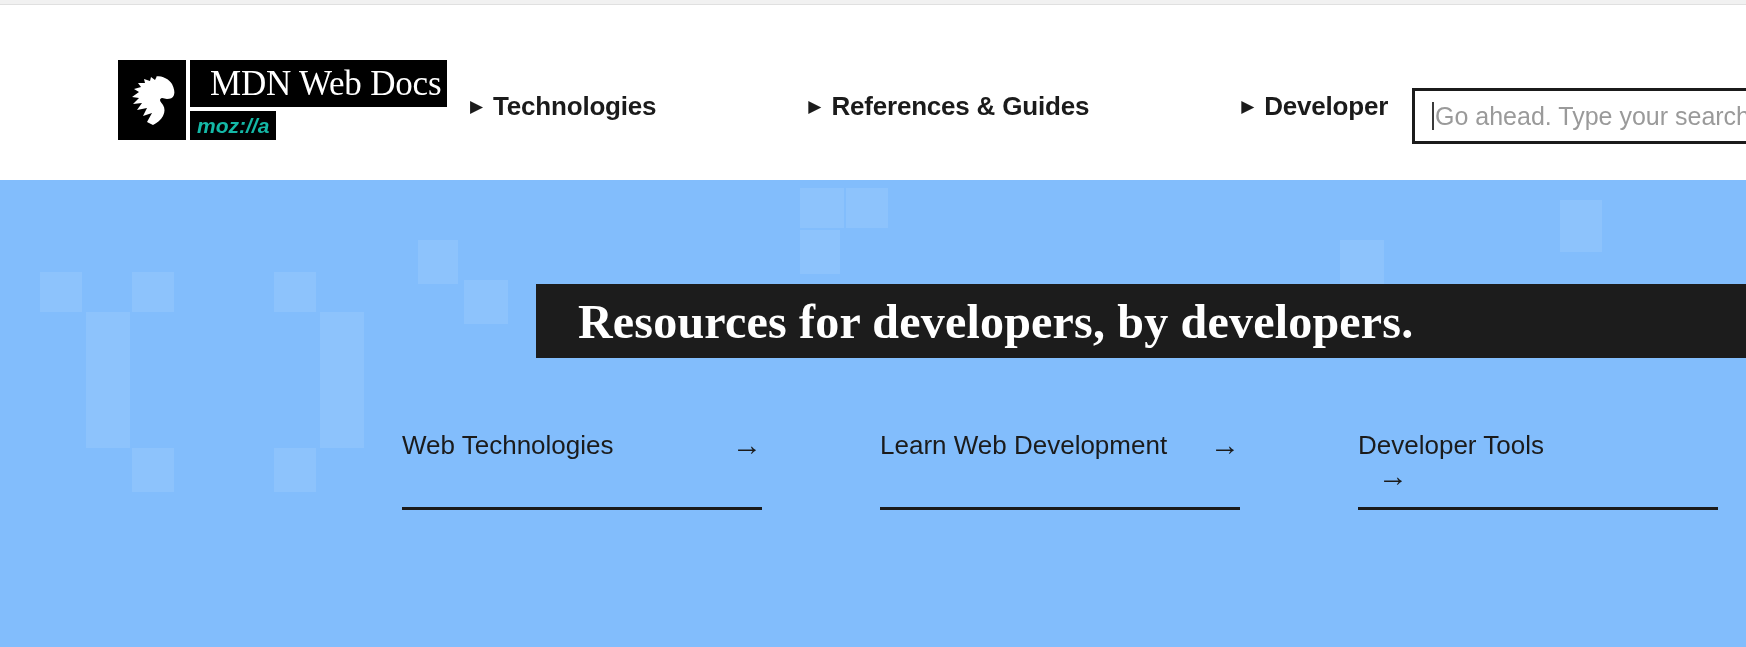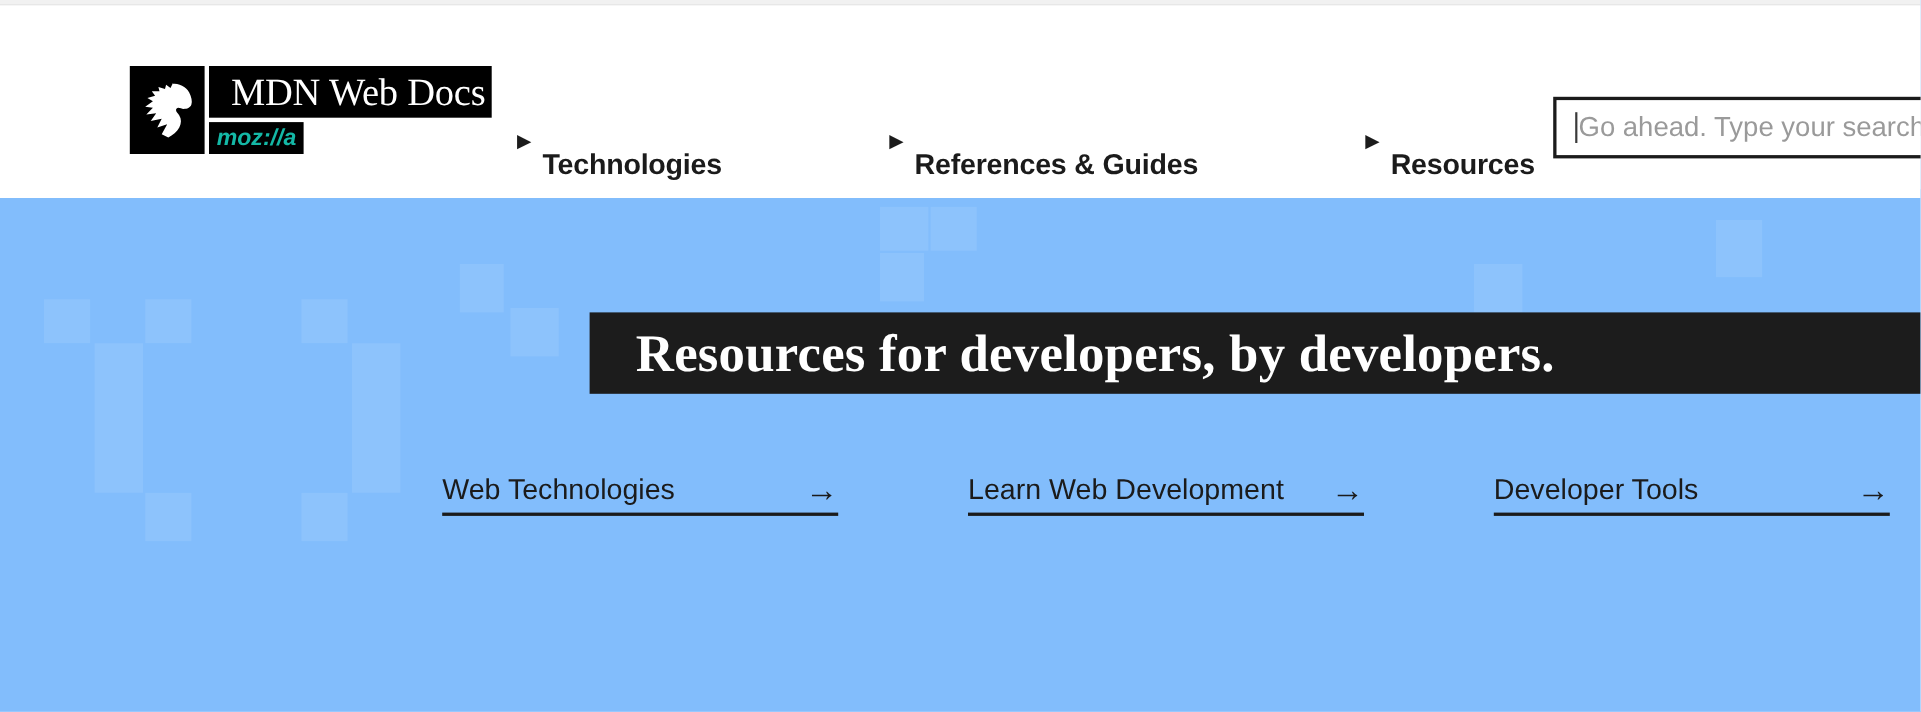--- a/index.html
+++ b/index.html
@@ -60,21 +60,20 @@
     margin-right:152px;
     cursor:pointer; white-space:nowrap;
   }
   .nav-item:last-child { margin-right:0; }
   .nav-caret {
     font-size:17px; color:#1b1b1b; margin-right:10px; line-height:1;
   }
   .nav-label {
     font-size:26px; font-weight:bold; color:#1b1b1b;
     letter-spacing:-0.2px;
-    margin-top:43px;
   }
 
   
   #search-wrap {
     position:absolute; left:1412px; top:83px;
     width:340px; height:56px;
     border:3px solid #1b1b1b;
     background:#ffffff;
     display:flex; align-items:center;
     padding-left:17px;
@@ -120,25 +119,25 @@
   }
 
   
   #hero-links {
     position:absolute; left:402px; top:250px;
     display:flex;
   }
   .link-card {
     width:360px; margin-right:118px;
     border-bottom:3px solid #1b1b1b;
-    padding-bottom:5px;
-    display:flex; align-items:flex-end; justify-content:space-between;
+    padding-bottom:16px;
+    display:flex; align-items:flex-start; justify-content:space-between;
     cursor:pointer;
   }
-  .link-card:last-child { margin-right:4px; }
+  .link-card:last-child { margin-right:4px;flex-direction:column; }
   .link-label {
     font-size:26px; color:#1b1b1b; white-space:nowrap;
   }
   .link-arrow {
     font-size:30px; color:#1b1b1b; line-height:1; margin-left:20px;
   }
 </style>
 </head>
 <body>
 
@@ -160,21 +159,21 @@
     <div class="nav-item">
       <span class="nav-caret">▶</span>
       <span class="nav-label">Technologies</span>
     </div>
     <div class="nav-item">
       <span class="nav-caret">▶</span>
       <span class="nav-label">References &amp; Guides</span>
     </div>
     <div class="nav-item">
       <span class="nav-caret">▶</span>
-      <span class="nav-label">Resources</span>
+      <span class="nav-label">Developer</span>
     </div>
   </nav>
 
   <div id="search-wrap">
     <div id="search-caret"></div>
     <input id="search-input" type="text" placeholder="Go ahead. Type your search..." style="">
   </div>
 
 </header>
 

